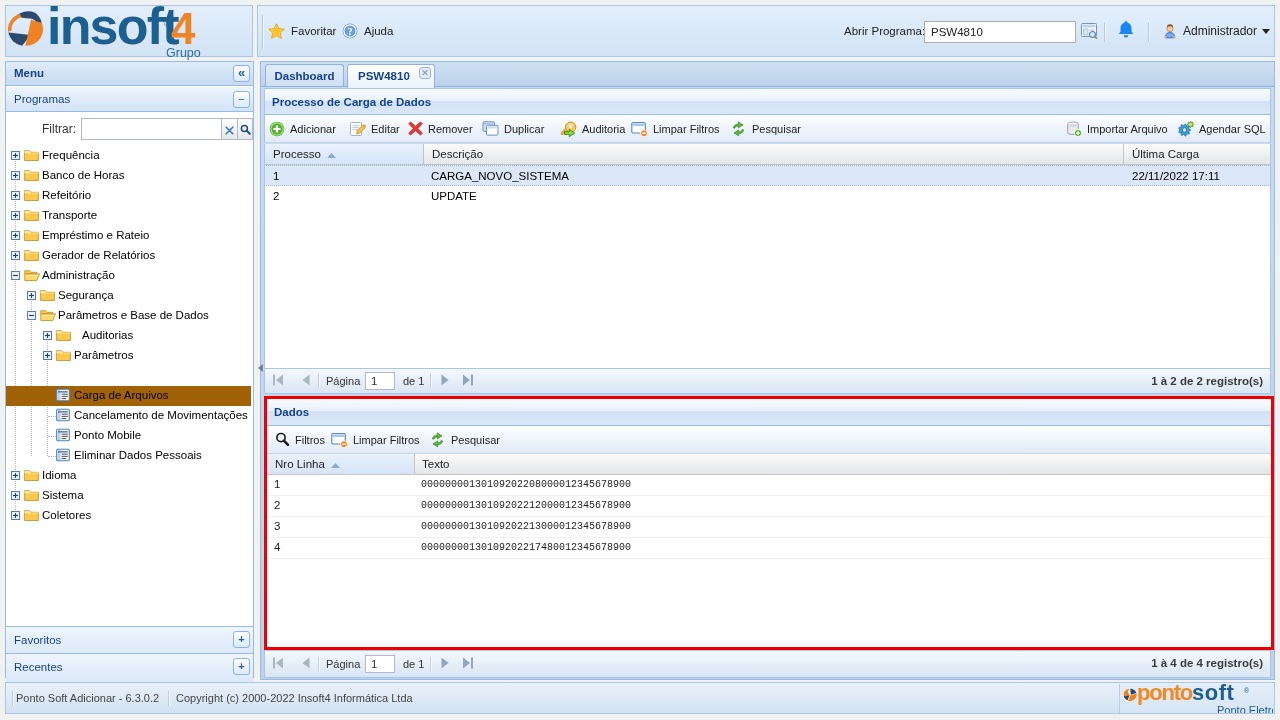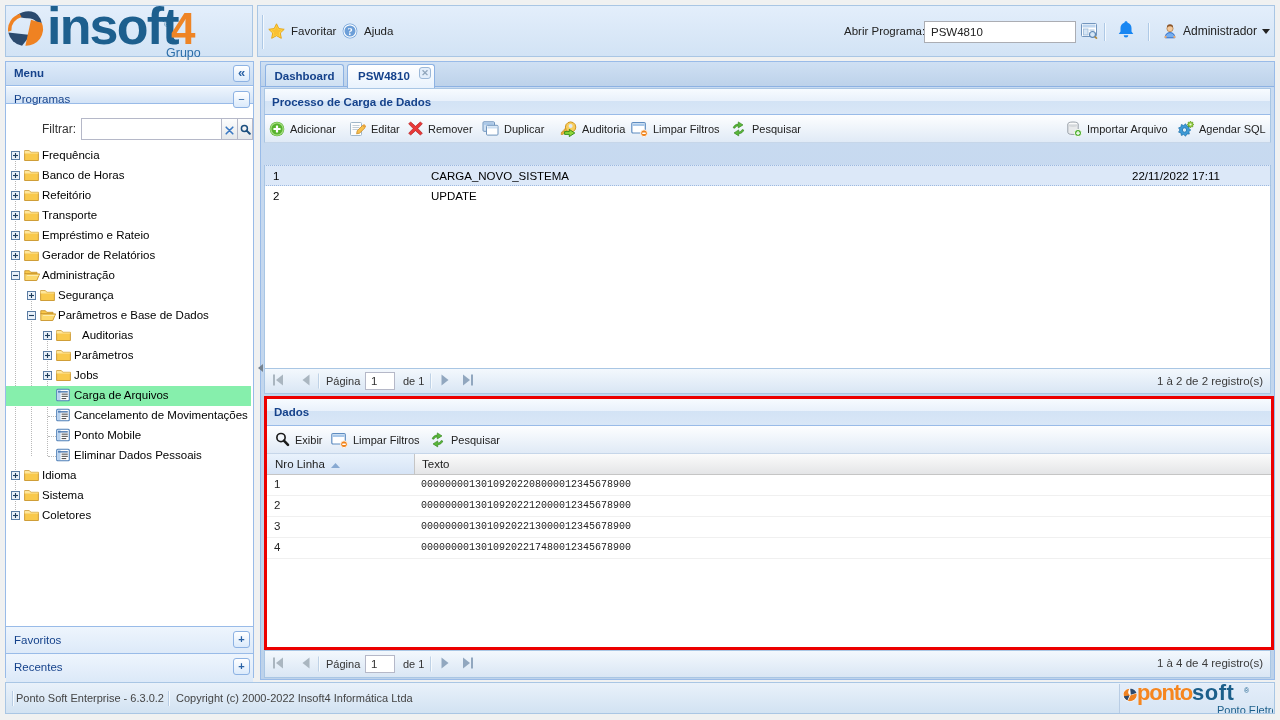--- a/index.html
+++ b/index.html
@@ -6,31 +6,31 @@
 body{background:#f0f1f1;font-family:"Liberation Sans",sans-serif;font-size:11px;color:#222;position:relative}
 .abs{position:absolute}
 #hdrL{left:5px;top:5px;width:248px;height:52px;border:1px solid #a9c6e4;background:linear-gradient(#e3eefb,#d2e3f5)}
 #hdrR{left:257px;top:5px;width:1018px;height:52px;border:1px solid #a9c6e4;background:linear-gradient(#e3eefb,#d2e3f5)}
 .hseps{position:absolute;width:1px;background:#aec9e6;box-shadow:1px 0 0 #f4f9fe}
 .hbtn{position:absolute;top:0;height:50px;display:flex;align-items:center;gap:6px;color:#222;font-size:11.5px}
 #menu{left:5px;top:61px;width:249px;height:617px;border:1px solid #99bbe8;background:#fff}
 .mhdr{position:absolute;left:0;width:247px;height:24px;border-bottom:1px solid #99bbe8;background:linear-gradient(#deebfa,#c8dbf1)}
 .mhdr b{color:#15428b;font-size:11.5px;position:absolute;left:8px;top:5px}
 .sqbtn{position:absolute;right:3px;top:3px;width:17px;height:17px;border:1px solid #8db2e3;border-radius:3px;background:linear-gradient(#ffffff,#dbeafb);color:#2a62a5;font-weight:bold;text-align:center;line-height:14px;font-size:11px}
-.acchdr{position:absolute;left:0;width:247px;height:17px;border-bottom:1px solid #99bbe8;background:linear-gradient(#eef5fd,#d3e3f6)}
+.acchdr{position:absolute;left:0;width:247px;height:25px;border-bottom:1px solid #99bbe8;background:linear-gradient(#eef5fd,#d3e3f6)}
 .acchdr span{color:#15428b;position:absolute;left:8px;top:6px;font-size:11.5px}
 #filtrow{position:absolute;left:0;top:51px;width:247px;height:33px;background:#fff}
 #filtrow .lbl{position:absolute;left:36px;top:9px;font-size:12px;color:#333}
 #filtin{position:absolute;left:75px;top:5px;width:141px;height:22px;border:1px solid #b5b8c8;background:#fff}
 .filtbtn{position:absolute;top:5px;height:22px;border:1px solid #b5b8c8;border-left:none;background:linear-gradient(#fdfdfd,#e4e7ea);text-align:center}
 #tree{position:absolute;left:0;top:84px;width:247px;height:480px;background:#fff;overflow:hidden}
 .trow{position:absolute;left:0;height:20px;width:245px;font-size:11.5px;color:#000;white-space:nowrap}
 .trow i{position:absolute;top:50%;transform:translateY(-50%);display:block}
 .trow .tx{position:absolute;top:3px}
-.tsel{background:#86efac}
+.tsel{background:#a16207}
 .botacc{position:absolute;left:0;width:247px;height:42px;border-top:1px solid #99bbe8;background:linear-gradient(#eef5fd,#d3e3f6)}
 .botacc span{color:#15428b;position:absolute;left:8px;top:7px;font-size:11.5px}
 .botacc .sqbtn{top:4px}
 #content{left:260px;top:61px;width:1015px;height:619px;border:1px solid #99bbe8;border-top:none;background:linear-gradient(#c9dbf1,#bdd2ea)}
 #tabstrip{position:absolute;left:0;top:0;width:1013px;height:26px;background:linear-gradient(#cfe0f3,#bdd2ea);border-top:1px solid #99bbe8;border-bottom:1px solid #8db2e3}
 .tab{position:absolute;top:2px;height:22px;border:1px solid #8db2e3;border-bottom:none;border-radius:3px 3px 0 0;font-weight:bold;color:#15428b;text-align:center;font-size:11.5px}
 #tab1{left:4px;width:79px;background:linear-gradient(#e1edf9,#cfe0f2);line-height:22px}
 #tab2{left:86px;width:88px;background:linear-gradient(#ffffff,#e8f2fd);height:24px;line-height:22px;text-align:left;padding-left:10px}
 #tab2 .x{position:absolute;right:3px;top:2px;width:12px;height:12px;border:1px solid #9cb8d8;border-radius:3px;background:#e3eefb;color:#90a6bc;font-size:9px;line-height:11px;font-weight:bold;text-align:center}
 .phdr{position:absolute;left:3px;width:1007px;height:27px;background:linear-gradient(#f7fbff 0%,#e9f1fb 46%,#d3e3f5 47%,#d9e7f7 100%);border:1px solid #a9c6e4;border-bottom:1px solid #99bbe8;color:#15428b;font-weight:bold;font-size:11.5px}
@@ -41,21 +41,21 @@
 .gcol{position:absolute;top:0;height:20px;line-height:20px;padding-left:8px;color:#222;font-size:11.5px;border-right:1px solid #c5c5c5}
 .gcol.sorted{background:linear-gradient(#e9f2fc,#d6e4f6)}
 .grow{position:absolute;left:3px;width:1007px;height:21px;font-size:11.5px;color:#000;background:#fff;border-left:1px solid #a9c6e4;border-right:1px solid #a9c6e4}
 .grow .c{position:absolute;top:0;height:21px;line-height:20px;white-space:nowrap}
 .grow.sel{background:#dce8f8;border-top:1px dotted #9db9e0;border-bottom:1px dotted #9db9e0}
 .gbody{position:absolute;left:3px;width:1007px;background:#fff;border-left:1px solid #a9c6e4;border-right:1px solid #a9c6e4}
 .pager{position:absolute;left:3px;width:1007px;height:26px;background:linear-gradient(#f3f8fd,#d9e6f4);border:1px solid #a9c6e4;color:#333}
 .pager .el{position:absolute;top:50%;transform:translateY(-50%)}
 .pgin{width:30px;height:18px;border:1px solid #b5b8c8;background:#fff;font-size:11.5px;padding-left:5px;line-height:16px}
 .psep{width:1px;height:15px;background:#bfd2e6;box-shadow:1px 0 0 #f6fafd}
-.reg{position:absolute;right:7px;top:6px;font-weight:normal;color:#3b3b3b;font-size:11.5px}
+.reg{position:absolute;right:7px;top:6px;font-weight:bold;color:#3b3b3b;font-size:11.5px}
 #redbox{position:absolute;left:3px;top:335px;width:1010px;height:254px;border:3px solid #ec0000}
 #status{left:5px;top:682px;width:1270px;height:32px;border:1px solid #a9c6e4;background:linear-gradient(#e9f1fa,#d2e2f2);color:#444;font-size:11px}
 .vsep{position:absolute;width:1px;height:15px;background:#b9cde4;box-shadow:1px 0 0 #f6fafd}
 #pslogo{position:absolute;right:1px;top:1px;width:154px;height:29px;background:linear-gradient(#e3edf9,#d7e5f4);border-left:1px solid #b9cde4;overflow:hidden}
 </style></head>
 <body>
 <div class="abs" id="hdrL">
   <div class="abs" style="left:2px;top:4px"><svg width="36" height="38" viewBox="0 0 36 38">
         <path d="M8.8 5.2 Q16 0.2 23.5 1.5 Q31.5 3.2 33.7 13 L28.6 12 Q26 8.2 19.5 8.2 Q13 8.4 8.8 5.2 Z" fill="#2b4a6e"></path>
         <path d="M11.75 3.8 A17 16.5 0 0 0 0.17 21.8 L3.55 20.6 A13.5 13 0 0 1 13.5 6.9 Z" fill="#ef8222"></path>
@@ -268,32 +268,20 @@
             <rect x="0.5" y="0.5" width="8" height="8" fill="#e9f1fa" stroke="#5a7ca3"></rect>
             <line x1="2" y1="4.5" x2="7" y2="4.5" stroke="#1f3d5c" stroke-width="1.1"></line>
             <line x1="4.5" y1="2" x2="4.5" y2="7" stroke="#1f3d5c" stroke-width="1.1"></line>
           </svg></i>
         <i style="left:50px"><svg width="15" height="13" viewBox="0 0 15 13">
             <path d="M0.6 2.2 L5.4 2.2 L6.8 3.8 L14.4 3.8 L14.4 12 L0.6 12 Z" fill="#f9c94c" stroke="#c9952b" stroke-width="0.9"></path>
             <path d="M0.6 5 L14.4 5 L14.4 4 L6.6 4 L5.2 2.4 L0.6 2.4 Z" fill="#fde69c"></path>
           </svg></i>
         <span class="tx" style="left:68px">Parâmetros</span>
       </div>
-      <div class="trow" style="top:220px">
-        <i style="left:37px"><svg width="9" height="9" viewBox="0 0 9 9">
-            <rect x="0.5" y="0.5" width="8" height="8" fill="#e9f1fa" stroke="#5a7ca3"></rect>
-            <line x1="2" y1="4.5" x2="7" y2="4.5" stroke="#1f3d5c" stroke-width="1.1"></line>
-            <line x1="4.5" y1="2" x2="4.5" y2="7" stroke="#1f3d5c" stroke-width="1.1"></line>
-          </svg></i>
-        <i style="left:50px"><svg width="15" height="13" viewBox="0 0 15 13">
-            <path d="M0.6 2.2 L5.4 2.2 L6.8 3.8 L14.4 3.8 L14.4 12 L0.6 12 Z" fill="#f9c94c" stroke="#c9952b" stroke-width="0.9"></path>
-            <path d="M0.6 5 L14.4 5 L14.4 4 L6.6 4 L5.2 2.4 L0.6 2.4 Z" fill="#fde69c"></path>
-          </svg></i>
-        <span class="tx" style="left:68px">Jobs</span>
-      </div>
       <div class="trow tsel" style="top:240px">
         <i style="left:50px"><svg width="14" height="14" viewBox="0 0 14 14">
             <rect x="0.7" y="1.2" width="12.6" height="11.6" rx="1" fill="#fff" stroke="#4d7fb8" stroke-width="1.1"></rect>
             <rect x="1.4" y="2" width="3.2" height="10" fill="#b8d2ee"></rect>
             <rect x="2" y="3.2" width="9.8" height="1.3" fill="#3b6ca8"></rect>
             <rect x="5.6" y="5.6" width="6.2" height="1.1" fill="#555"></rect>
             <rect x="5.6" y="7.8" width="6.2" height="1.1" fill="#555"></rect>
             <rect x="5.6" y="10" width="4.6" height="1.1" fill="#555"></rect>
           </svg></i>
         <span class="tx" style="left:68px">Carga de Arquivos</span>
@@ -460,20 +448,27 @@
       <div class="tbtn" style="left:912px">
         <svg width="17" height="16" viewBox="0 0 17 16">
           <polygon points="13.80,9.00 11.82,10.57 12.33,13.05 9.80,12.98 8.59,15.20 6.70,13.53 4.35,14.46 3.98,11.96 1.58,11.15 2.90,9.00 1.58,6.85 3.98,6.04 4.35,3.54 6.70,4.47 8.59,2.80 9.80,5.02 12.33,4.95 11.82,7.43" fill="#3d9bd8" stroke="#1c6fa8" stroke-width="0.7"></polygon>
           <circle cx="7.5" cy="9" r="2.2" fill="#d5ecf8" stroke="#1c6fa8" stroke-width="0.8"></circle>
           <polygon points="16.80,3.50 15.62,4.38 15.83,5.83 14.38,5.62 13.50,6.80 12.62,5.62 11.17,5.83 11.38,4.38 10.20,3.50 11.38,2.62 11.17,1.17 12.62,1.38 13.50,0.20 14.38,1.38 15.83,1.17 15.62,2.62" fill="#8ecb3c" stroke="#5b9414" stroke-width="0.7"></polygon>
           <circle cx="13.5" cy="3.5" r="1.1" fill="#eef7dd"></circle>
         </svg>
         <span>Agendar SQL</span>
       </div>
     </div>
+  <div class="ghdr" style="top:83px">
+    <div class="gcol sorted" style="left:0;width:159px">Processo &nbsp;<svg width="9" height="5" viewBox="0 0 9 5">
+          <path d="M4.5 0 L9 5 L0 5 Z" fill="#87a9d2"></path>
+        </svg></div>
+    <div class="gcol" style="left:159px;width:700px">Descrição</div>
+    <div class="gcol" style="left:859px;width:148px;border-right:none">Última Carga</div>
+  </div>
   <div class="grow sel" style="top:104px">
       <div class="c" style="left:8px">1</div>
       <div class="c" style="left:166px">CARGA_NOVO_SISTEMA</div>
       <div class="c" style="left:867px">22/11/2022 17:11</div>
     </div>
   <div class="grow" style="top:125px">
       <div class="c" style="left:8px">2</div>
       <div class="c" style="left:166px">UPDATE</div>
     </div>
   <div class="gbody" style="top:146px;height:161px"></div>
@@ -506,21 +501,21 @@
     <div class="phdr" style="left:0;top:0;width:1004px;border-left:none;border-top:none;border-right:none">
         <span>Dados</span>
       </div>
     <div class="tbar" style="left:0;top:27px;width:1004px;border-left:none;border-right:none">
         <div class="tbtn" style="left:8px">
           <svg width="15" height="15" viewBox="0 0 15 15">
             <circle cx="6" cy="5.6" r="4.1" fill="none" stroke="#1b1b1b" stroke-width="1.7"></circle>
             <circle cx="6" cy="5.6" r="3.2" fill="#f4f8fb" fill-opacity="0.5"></circle>
             <line x1="8.9" y1="8.7" x2="13" y2="12.9" stroke="#1b1b1b" stroke-width="2.6" stroke-linecap="round"></line>
           </svg>
-          <span>Exibir</span>
+          <span>Filtros</span>
         </div>
         <div class="tbtn" style="left:64px">
           <svg width="17" height="16" viewBox="0 0 17 16">
             <rect x="0.8" y="1.5" width="13.5" height="10.5" rx="1.2" fill="#fff" stroke="#5e8cc0" stroke-width="1.2"></rect>
             <rect x="1.6" y="2.4" width="12" height="2.6" fill="#a8c8ea"></rect>
             <circle cx="13" cy="12.2" r="3.4" fill="#f08219" stroke="#fff" stroke-width="0.9"></circle>
             <rect x="11.2" y="11.6" width="3.6" height="1.4" rx="0.5" fill="#fff"></rect>
           </svg>
           <span>Limpar Filtros</span>
         </div>
@@ -580,21 +575,21 @@
       <div class="reg">1 à 4 de 4 registro(s)</div>
     </div>
 </div>
 <style>
 .g2row{position:absolute;left:0;width:1004px;height:21px;background:#fff;border-bottom:1px solid #f0f0f0}
 .g2row .n{position:absolute;left:7px;top:3px;font-size:11.5px}
 .g2row .t{position:absolute;left:154px;top:4px;font-family:"Liberation Mono",monospace;font-size:10px;letter-spacing:0px}
 </style>
 <div class="abs" id="status">
   <div class="vsep" style="left:6px;top:8px"></div>
-  <span style="position:absolute;left:10px;top:9px">Ponto Soft Enterprise - 6.3.0.2</span>
+  <span style="position:absolute;left:10px;top:9px">Ponto Soft Adicionar - 6.3.0.2</span>
   <div class="vsep" style="left:162px;top:8px"></div>
   <span style="position:absolute;left:170px;top:9px">Copyright (c) 2000-2022 Insoft4 Informática Ltda</span>
   <div id="pslogo">
     <div class="abs" style="left:2px;top:3px"><svg width="16" height="16" viewBox="0 0 16 16">
           <ellipse cx="8" cy="8" rx="7.2" ry="6.6" fill="#fff"></ellipse>
           <path d="M8.2 1.7 C11.3 1.7 14 3.7 14.4 6.1 L8.8 7.7 Z" fill="#2b4a6e"></path>
           <path d="M7.4 1.75 C4.4 2.1 1.8 4.2 1.6 7.1 C1.5 9.5 2.7 11.9 4.9 13.3 L7.8 8 C5.8 7.1 5.6 4.4 7.4 1.75 Z" fill="#ef8222"></path>
           <path d="M1.75 9.3 L7.4 8.6 L5.4 13.4 C3.5 12.5 2.2 11 1.75 9.3 Z" fill="#2b4a6e"></path>
           <path d="M8.6 8.2 L14.5 6.4 C14.65 7 14.7 7.5 14.7 8.1 C14.6 11.1 12.2 13.7 9.1 14.1 C8.1 14.3 6.9 14.2 5.9 13.8 Z" fill="#ef8222"></path>
         </svg></div>

